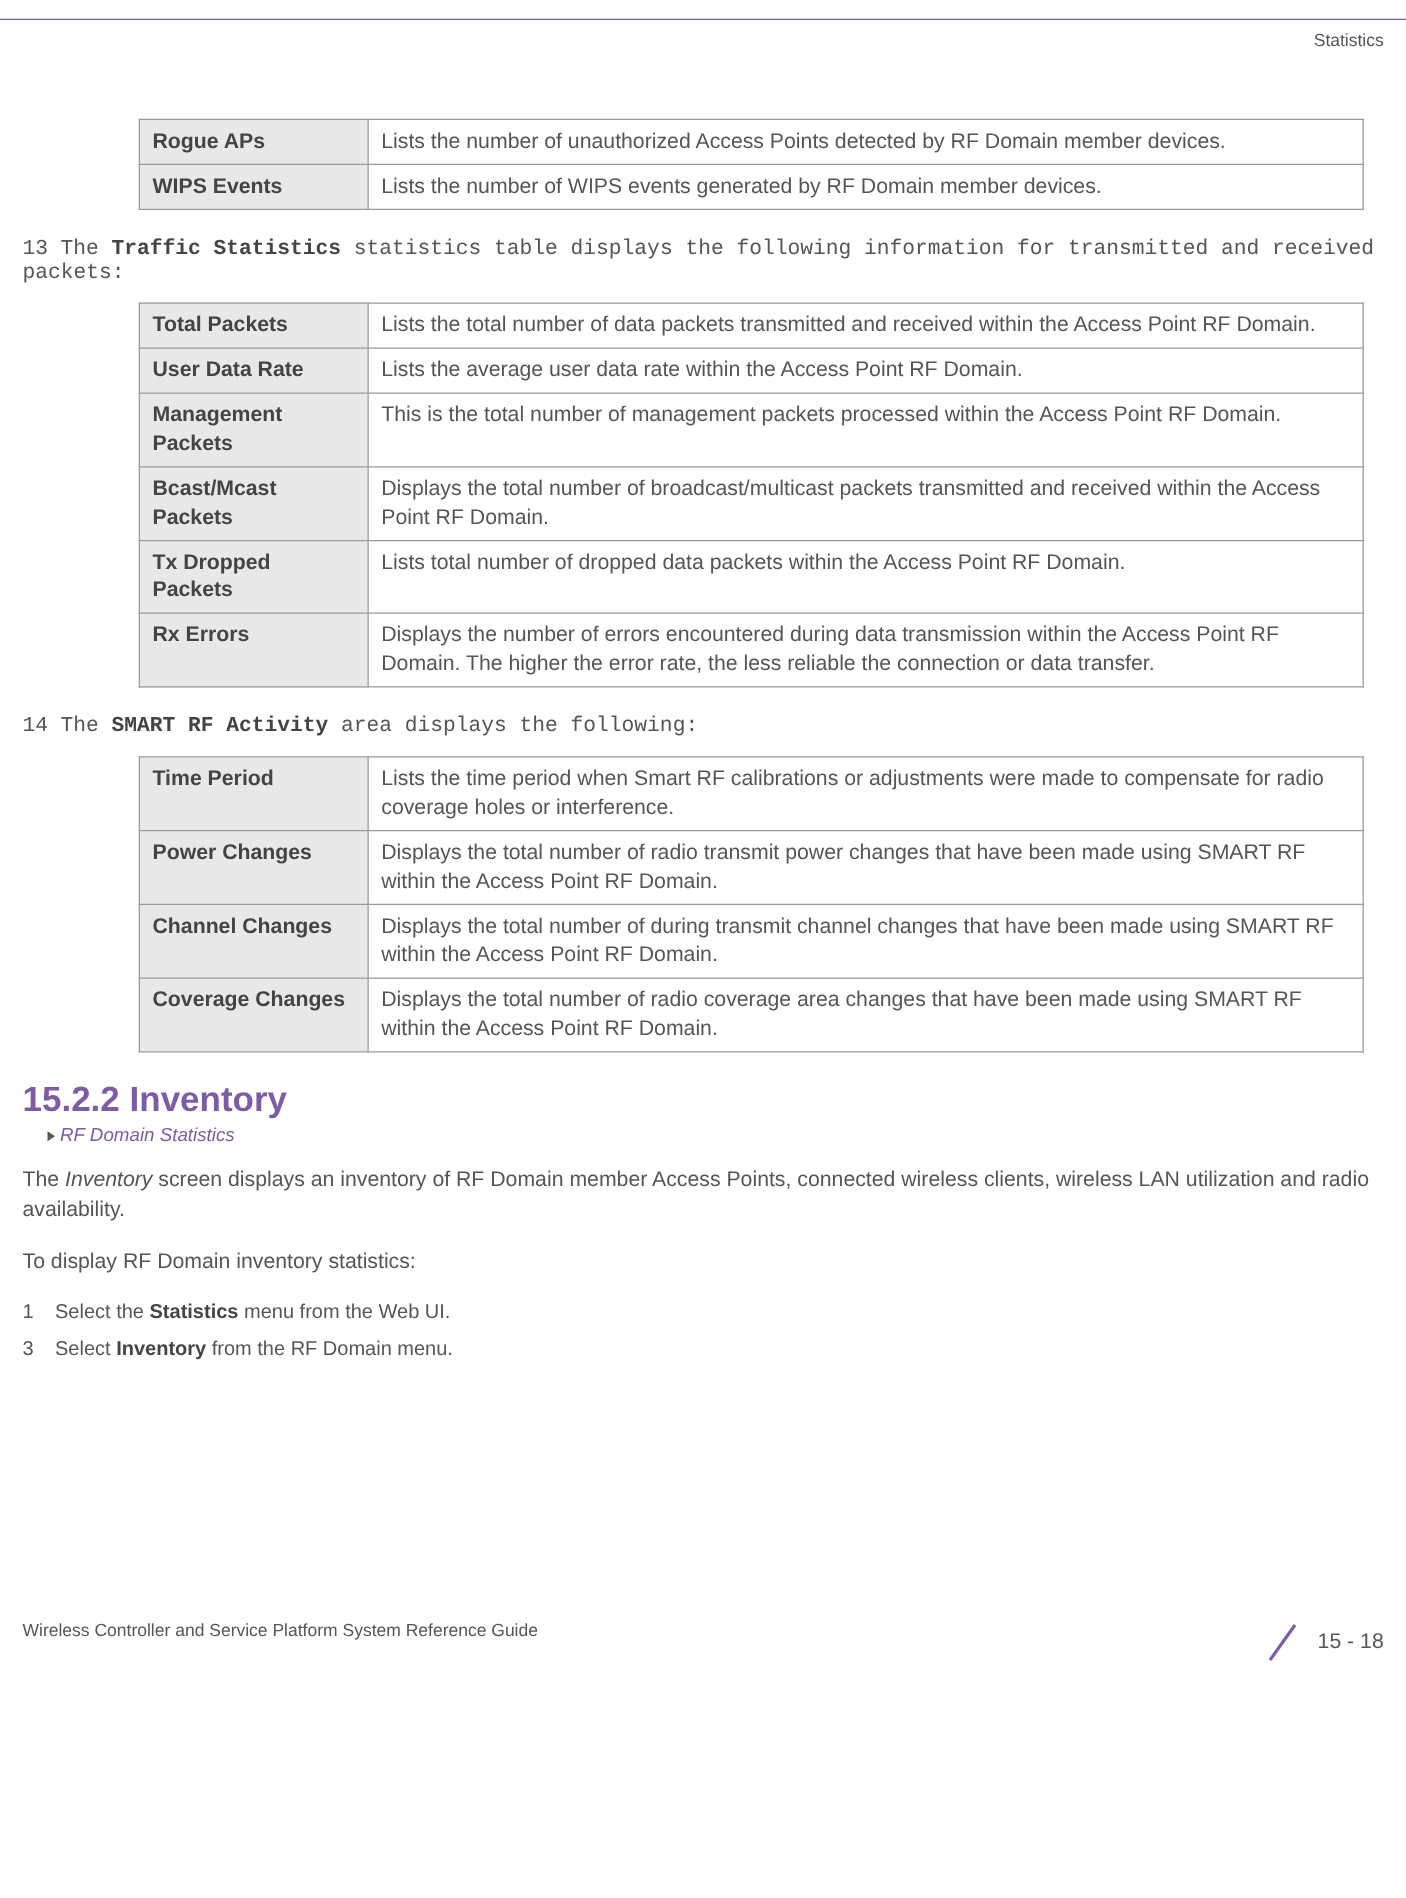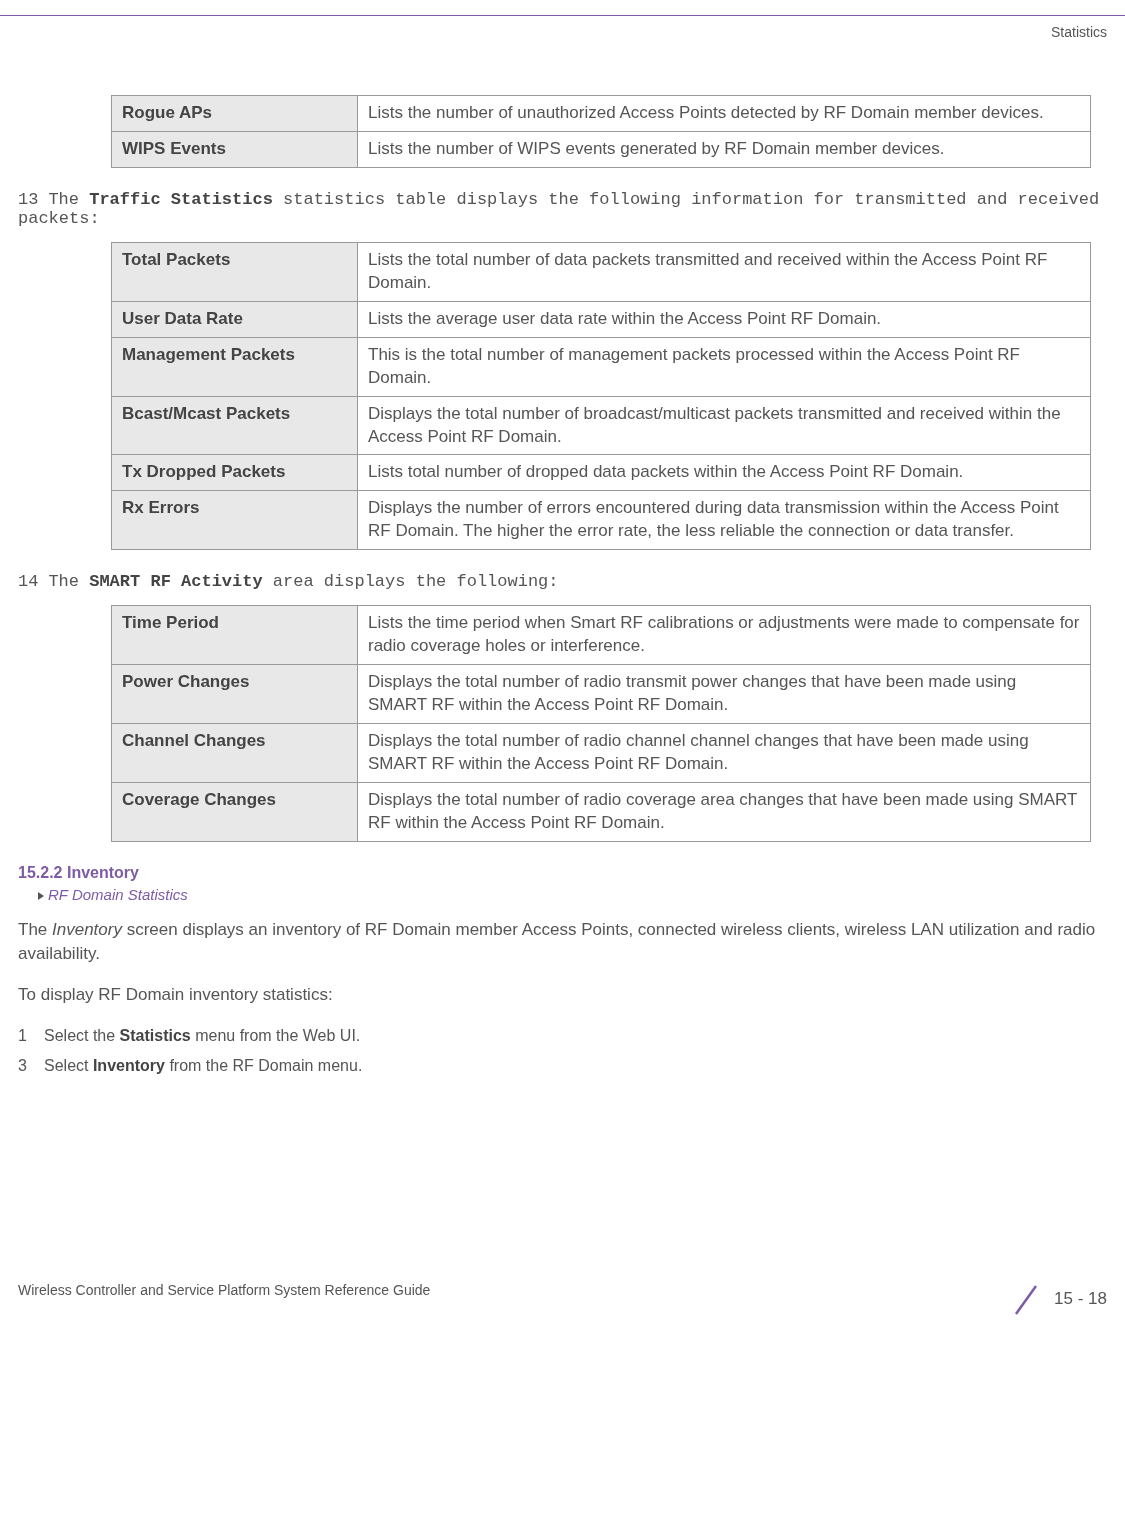--- a/index.html
+++ b/index.html
@@ -37,21 +37,21 @@
       border: 1px solid #999;
       padding: 6px 10px;
       font-size: 17px;
       vertical-align: top;
       line-height: 1.35;
     }
     table.data-table td.label {
       background-color: #e8e8e8;
       color: #444444;
       font-weight: bold;
-      width: 246px;
+      width: 183px;
     }
     table.data-table td.desc {
       background-color: #ffffff;
       color: #555555;
     }
     .step-line {
       font-size: 17px;
       color: #555555;
       margin: 8px 0 14px 0;
       font-family: Liberation Mono, monospace;
@@ -60,21 +60,21 @@
       display: inline-block;
       margin-right: 10px;
     }
     .term-bold {
       font-weight: bold;
       color: #444444;
     }
     .section-heading {
       color: #7d5ba6;
       font-weight: bold;
-      font-size: 16px;
+      font-size: 28px;
       margin: 8px 0 4px 0;
     }
     .breadcrumb {
       font-style: italic;
       color: #7d5ba6;
       font-size: 15px;
       margin: 0 0 15px 20px;
     }
     .arrow-icon {
       display: inline-block;
@@ -204,21 +204,21 @@
       <tr>
         <td class="label">Time Period</td>
         <td class="desc">Lists the time period when Smart RF calibrations or adjustments were made to compensate for radio coverage holes or interference.</td>
       </tr>
       <tr>
         <td class="label">Power Changes</td>
         <td class="desc">Displays the total number of radio transmit power changes that have been made using SMART RF within the Access Point RF Domain.</td>
       </tr>
       <tr>
         <td class="label">Channel Changes</td>
-        <td class="desc">Displays the total number of radio channel channel changes that have been made using SMART RF within the Access Point RF Domain.</td>
+        <td class="desc">Displays the total number of during transmit channel changes that have been made using SMART RF within the Access Point RF Domain.</td>
       </tr>
       <tr>
         <td class="label">Coverage Changes</td>
         <td class="desc">Displays the total number of radio coverage area changes that have been made using SMART RF within the Access Point RF Domain.</td>
       </tr>
     </tbody>
   </table>
 
   <h2 class="section-heading">15.2.2 Inventory</h2>
   <div class="breadcrumb">

